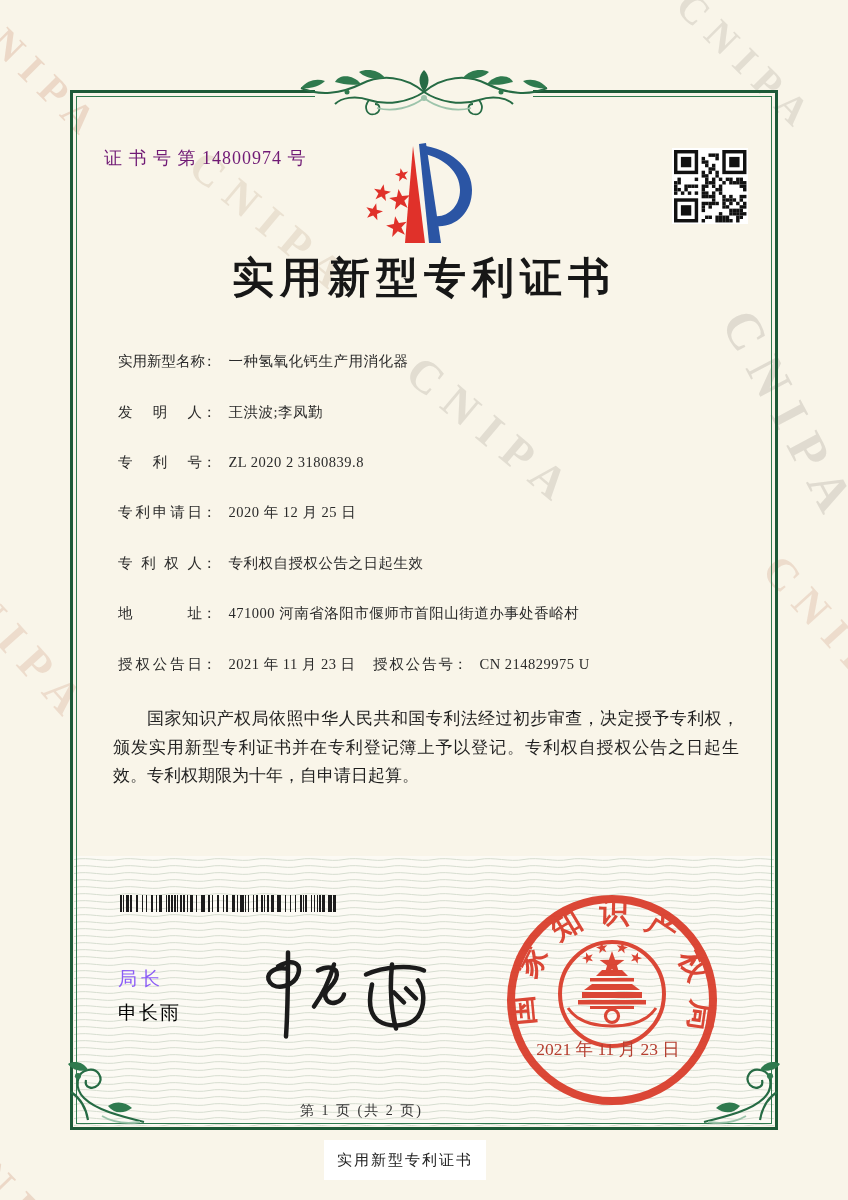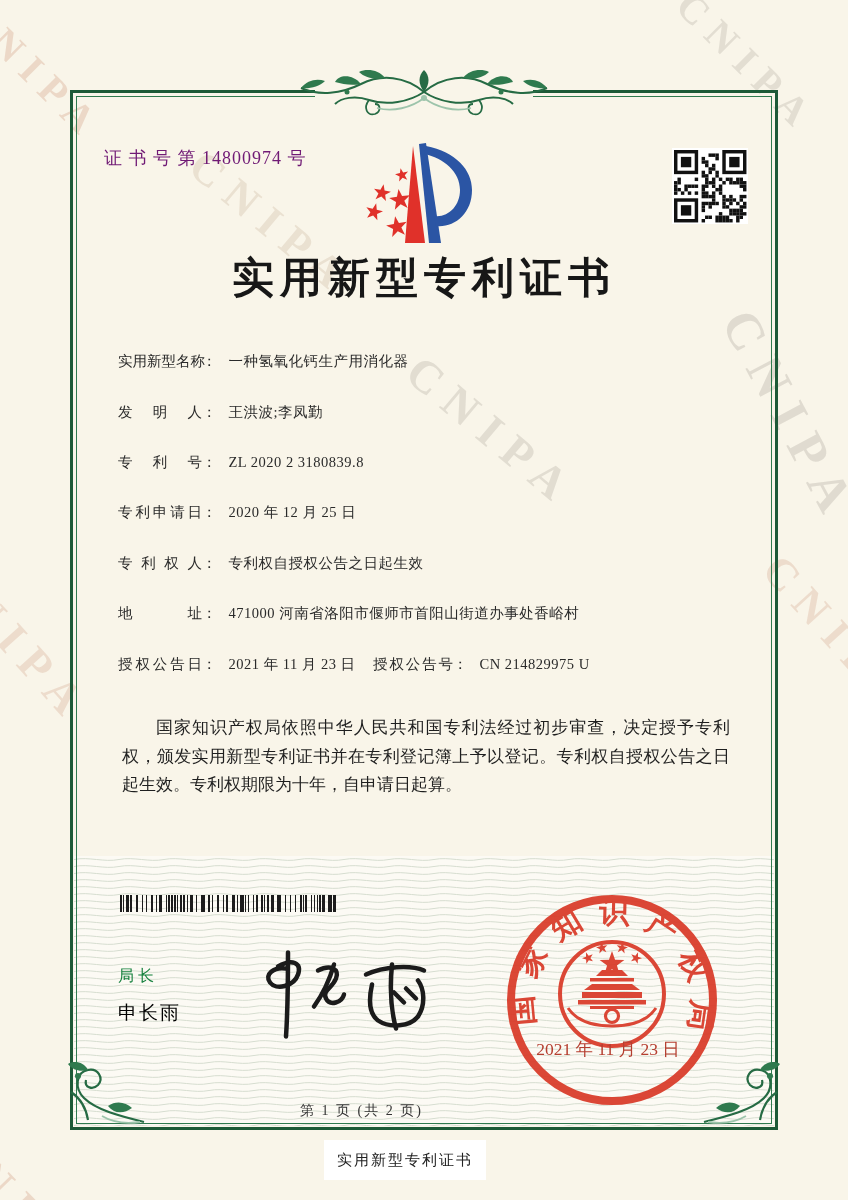--- a/index.html
+++ b/index.html
@@ -42,24 +42,24 @@
     vertical-align:top;
   }
   .field-colon{ display:inline-block; }
   .field-value{ display:inline-block; margin-left:12px; letter-spacing:.5px;}
   .grant-col{ position:absolute; left:255px; top:0; white-space:nowrap;}
   .grant-col .field-label{ width:80px; }
   #body-text{
     left:106px; top:698px; width:640px; font-size:17px; line-height:28.5px;
     text-align:justify; color:#1f1f1f;
   }
-  #body-text p{ margin:16px; text-indent:2em; }
+  #body-text p{ margin:7px; text-indent:2em; }
   #barcode{ left:120px; top:895px; }
   #signoff-title{ left:118px; top:966px; font-family:"Liberation Sans","DejaVu Sans",sans-serif;
-    font-size:16px; letter-spacing:4px; color:#15803d; }
+    font-size:19px; letter-spacing:4px; color:#8b5cf6; }
   #signoff-name{ left:118px; top:1000px; font-family:"Liberation Sans","DejaVu Sans",sans-serif;
     font-size:19px; letter-spacing:2px; color:#000000; }
   #signature{ left:248px; top:942px; }
   #seal{ left:497px; top:886px; z-index:5; }
   #page-indicator{ left:300px; top:1102px; width:210px; text-align:left;
     font-size:14px; letter-spacing:2px; color:#333; }
   #note-box{
     left:324px; top:1140px; width:162px; height:40px; background:#ffffff;
     display:flex; align-items:center; justify-content:center;
     font-size:15px; letter-spacing:2px; color:#222; z-index:4;

